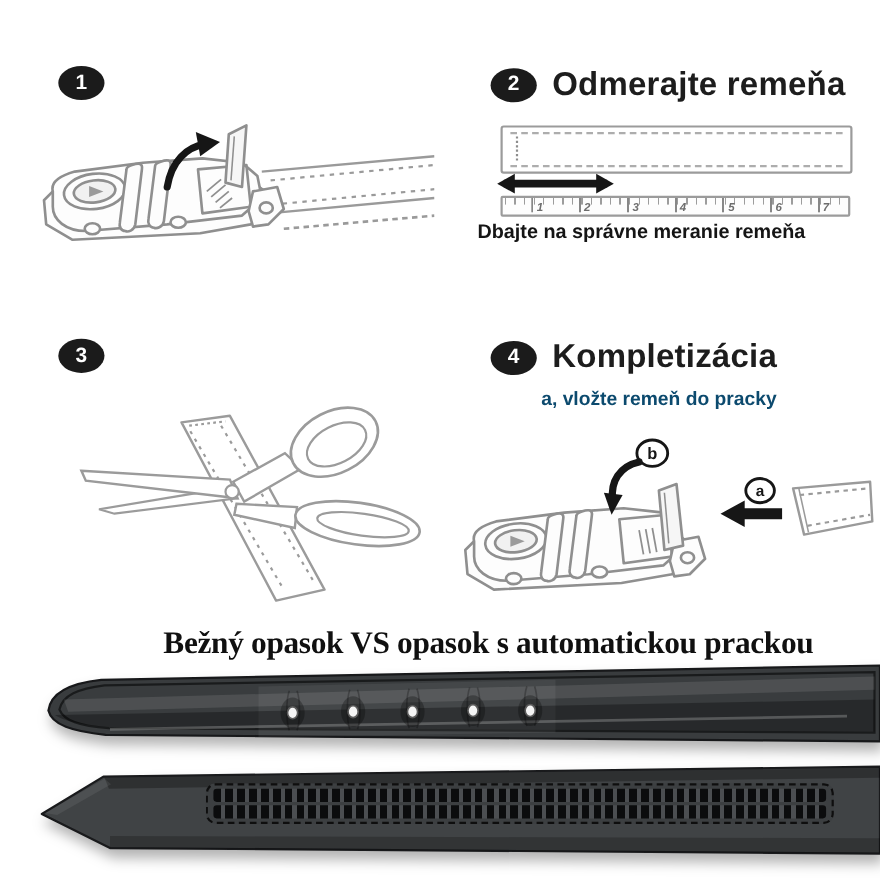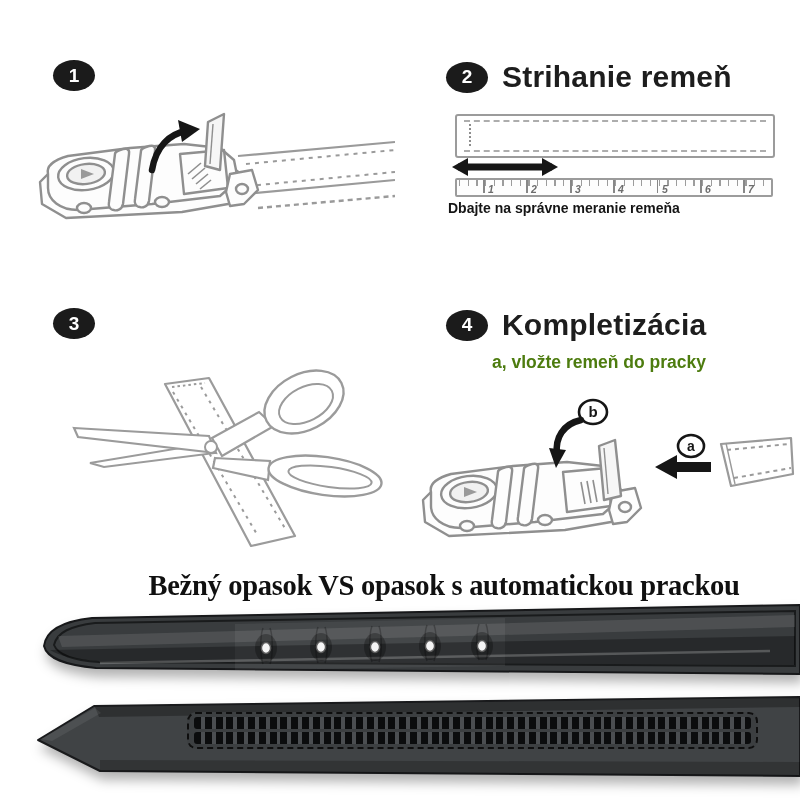--- a/index.html
+++ b/index.html
@@ -30,24 +30,24 @@
   .ruler{position:absolute;left:455px;top:178px;width:318px;height:19px;box-sizing:border-box;
          border:2px solid #9b9b9b;border-radius:2px;background-color:#fdfdfd;
          background-image:
            repeating-linear-gradient(90deg,#878787 0 1.8px,transparent 1.8px 43.4px),
            repeating-linear-gradient(90deg,#9c9c9c 0 1.2px,transparent 1.2px 8.68px);
          background-size:100% 13px,100% 6px;
          background-position:26px 0,2px 0;
          background-repeat:no-repeat,no-repeat;}
   .ruler-num{position:absolute;top:3px;font-size:10.5px;font-weight:700;font-style:italic;color:#6d6d6d;}
 
-  .caption2{position:absolute;left:448px;top:200px;font-size:14px;font-weight:700;color:#151515;white-space:nowrap;}
-
-  
-  .substeps{position:absolute;left:492px;top:350px;font-size:17.5px;color:#4d7c0f;line-height:24px;white-space:nowrap;}
+  .caption2{position:absolute;left:434px;top:200px;font-size:18px;font-weight:700;color:#151515;white-space:nowrap;}
+
+  
+  .substeps{position:absolute;left:492px;top:350px;font-size:17.5px;color:#0c4a6e;line-height:24px;white-space:nowrap;}
   .substeps .pfx{font-weight:800;}
   .substeps .sub-text{font-weight:600;}
 
   
   .compare-heading{position:absolute;left:0;right:1px;top:570px;text-align:center;padding-left:89px;
         font-family:"Liberation Serif",serif;font-weight:700;font-size:28.5px;color:#101010;
         letter-spacing:-.3px;white-space:nowrap;}
 
   .belt-svg{position:absolute;filter:drop-shadow(3px 8px 6px rgba(0,0,0,0.30));}
   #belt-regular{left:0;top:602px;}
@@ -109,21 +109,21 @@
     </g>
 
     <g>
       <path d="M122,66 C126,42 140,30 156,27" fill="none" stroke="#161616" stroke-width="6.5" stroke-linecap="round"></path>
       <polygon points="148,16 170,25 152,38" fill="#161616"></polygon>
     </g>
   </svg>
 
   <div class="step-header" id="header-2">
     <span class="badge">2</span>
-    <span class="step-title">Strihanie remeň</span>
+    <span class="step-title">Odmerajte remeňa</span>
   </div>
 
   <div class="strap2">
     <div class="stitch-top"></div>
     <div class="stitch-bottom"></div>
     <div class="stitch-left"></div>
   </div>
   <svg class="art" style="left:450px;top:155px;" width="110" height="24" viewBox="0 0 110 24">
     <path d="M8,12 L102,12" stroke="#161616" stroke-width="7"></path>
     <polygon points="2,12 18,3 18,21" fill="#161616"></polygon>

